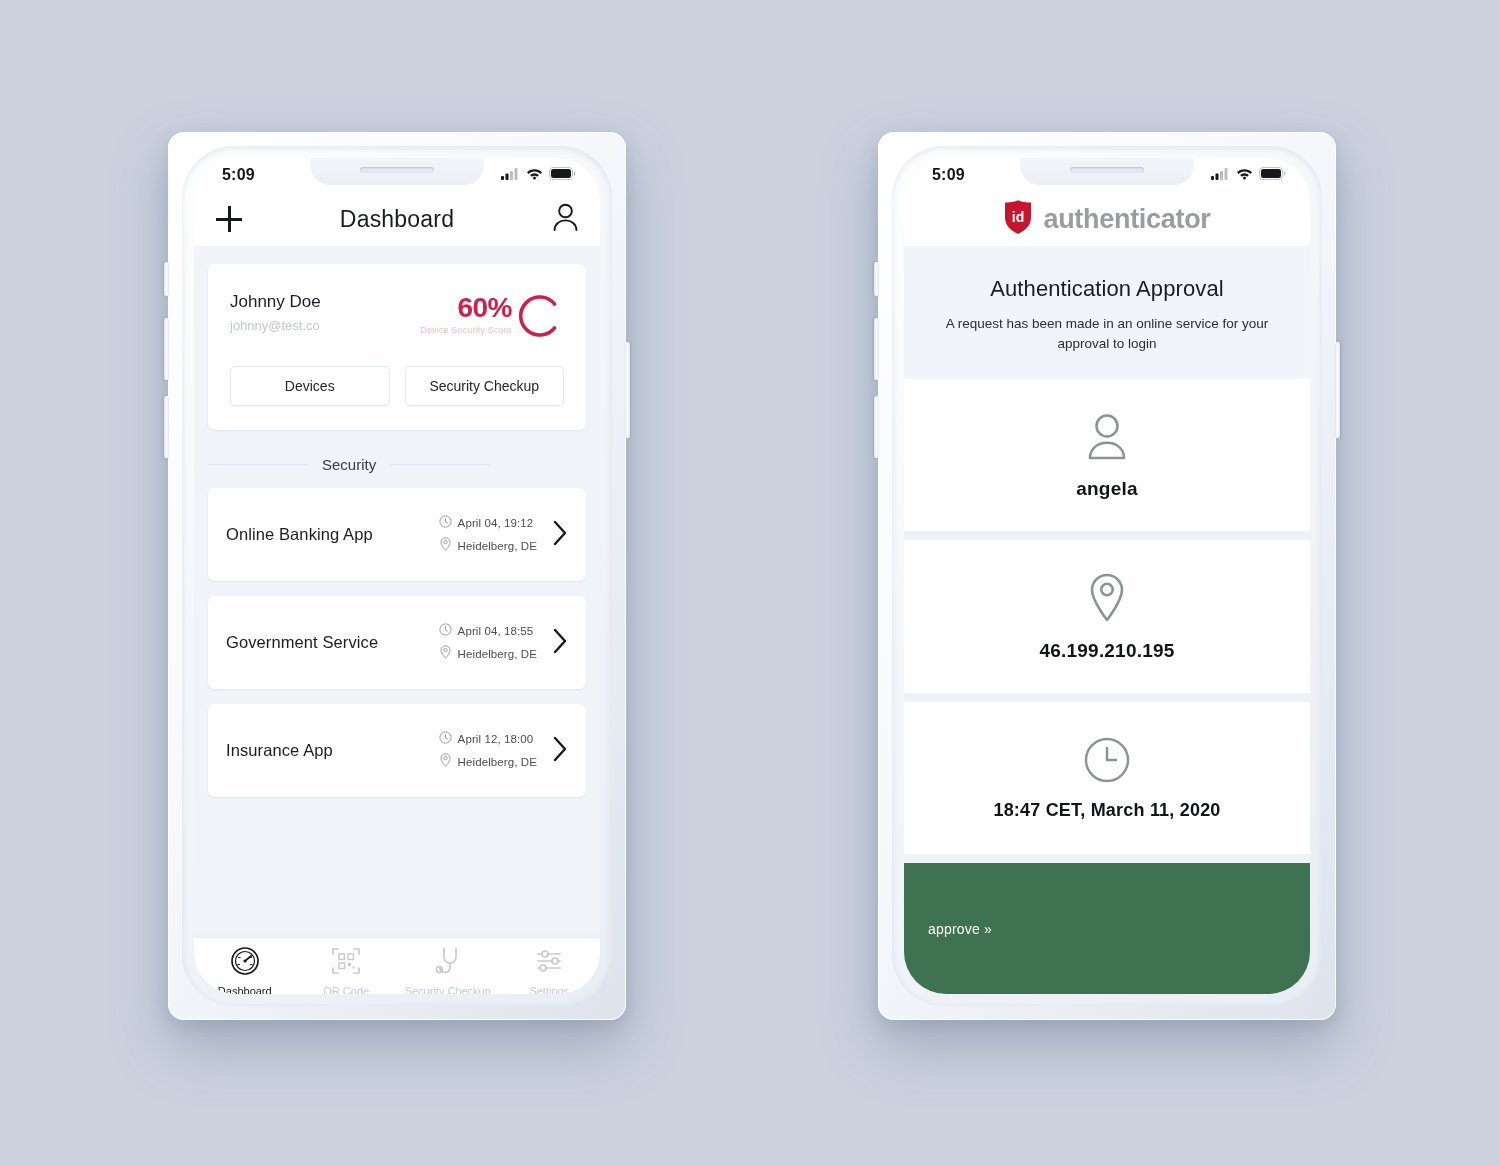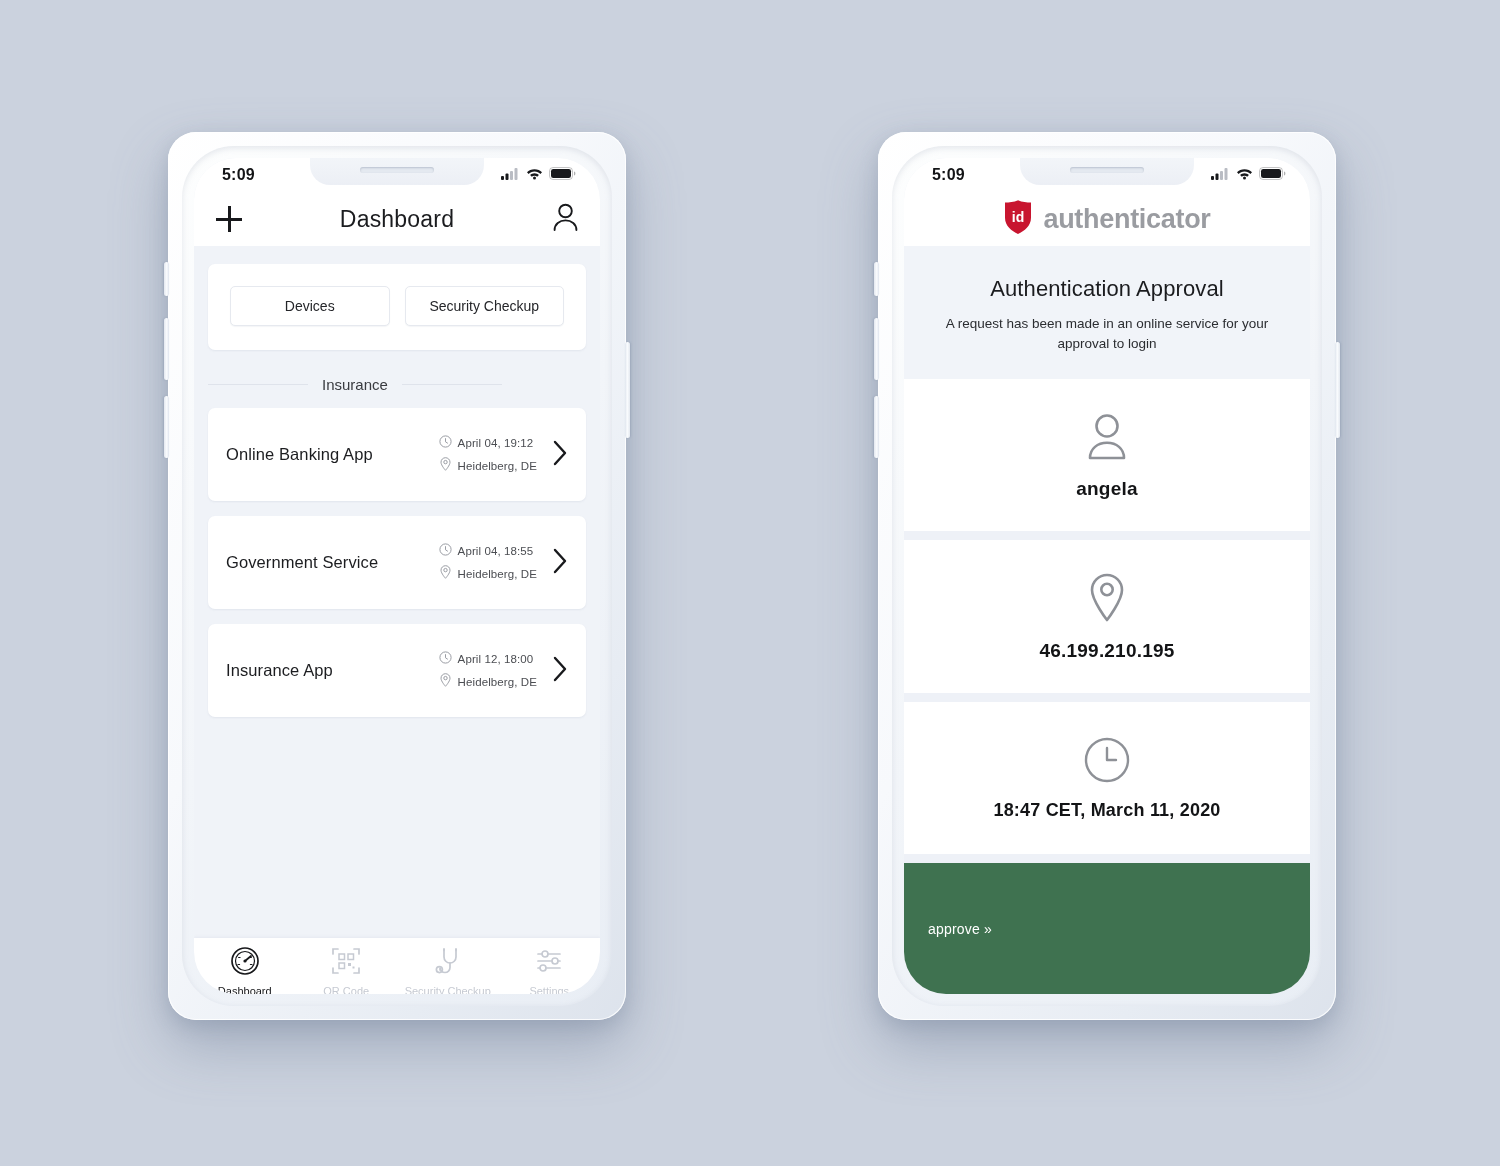--- a/index.html
+++ b/index.html
@@ -9,21 +9,21 @@
     font-family: "Liberation Sans", sans-serif;
   }
   body {
     background: #cbd2de;
     position: relative;
   }
 
   
   .phone {
     position: absolute;
-    border-radius: 28px;
+    border-radius: 16px;
     background: linear-gradient(120deg,#ffffff 0%,#f7f9fc 40%,#e7ecf3 78%,#dde3ec 100%);
     box-shadow:
       0 26px 55px rgba(108,122,148,0.42),
       0 6px 18px rgba(108,122,148,0.25),
       inset 0 0 0 1px rgba(255,255,255,0.85);
     padding: 14px;
   }
   .phone-inner {
     width: 100%; height: 100%;
     border-radius: 52px;
@@ -246,29 +246,46 @@
           <svg width="25" height="28" viewBox="0 0 25 28">
             <circle cx="12.5" cy="8" r="6.3" fill="none" stroke="#18191c" stroke-width="1.9"></circle>
             <path d="M1.6 27c0-5.8 4.9-9.6 10.9-9.6S23.4 21.2 23.4 27" fill="none" stroke="#18191c" stroke-width="1.9" stroke-linecap="round"></path>
           </svg>
         </span>
       </div>
 
       <div class="content1">
 
         <div class="card">
+          <div class="profile-row">
+            <div>
+              <div class="profile-name">Johnny Doe</div>
+              <div class="profile-mail">johnny@test.co</div>
+            </div>
+            <div class="score-wrap">
+              <div class="score-txt">
+                <div class="score-pct">60%</div>
+                <div class="score-lbl">Device Security Score</div>
+              </div>
+              <span class="ring">
+                <svg width="48" height="48" viewBox="0 0 48 48">
+                  <path d="M38.6 12.2A19 19 0 1 0 38.6 35.8" fill="none" stroke="#cf2049" stroke-width="3.6" stroke-linecap="round"></path>
+                </svg>
+              </span>
+            </div>
+          </div>
           <div class="card-actions">
             <div class="pill-btn">Devices</div>
             <div class="pill-btn">Security Checkup</div>
           </div>
         </div>
 
         <div class="sec-head">
           <span class="sec-line short"></span>
-          <span class="sec-title">Insurance</span>
+          <span class="sec-title">Security</span>
           <span class="sec-line short"></span>
         </div>
 
         <div class="acct-card">
           <span class="acct-name">Online Banking App</span>
           <span class="acct-meta">
             <span class="meta-row">
               <span>
                 <svg width="13" height="13" viewBox="0 0 13 13">
                     <circle cx="6.5" cy="6.5" r="5.6" fill="none" stroke="#9a9da4" stroke-width="1"></circle>

